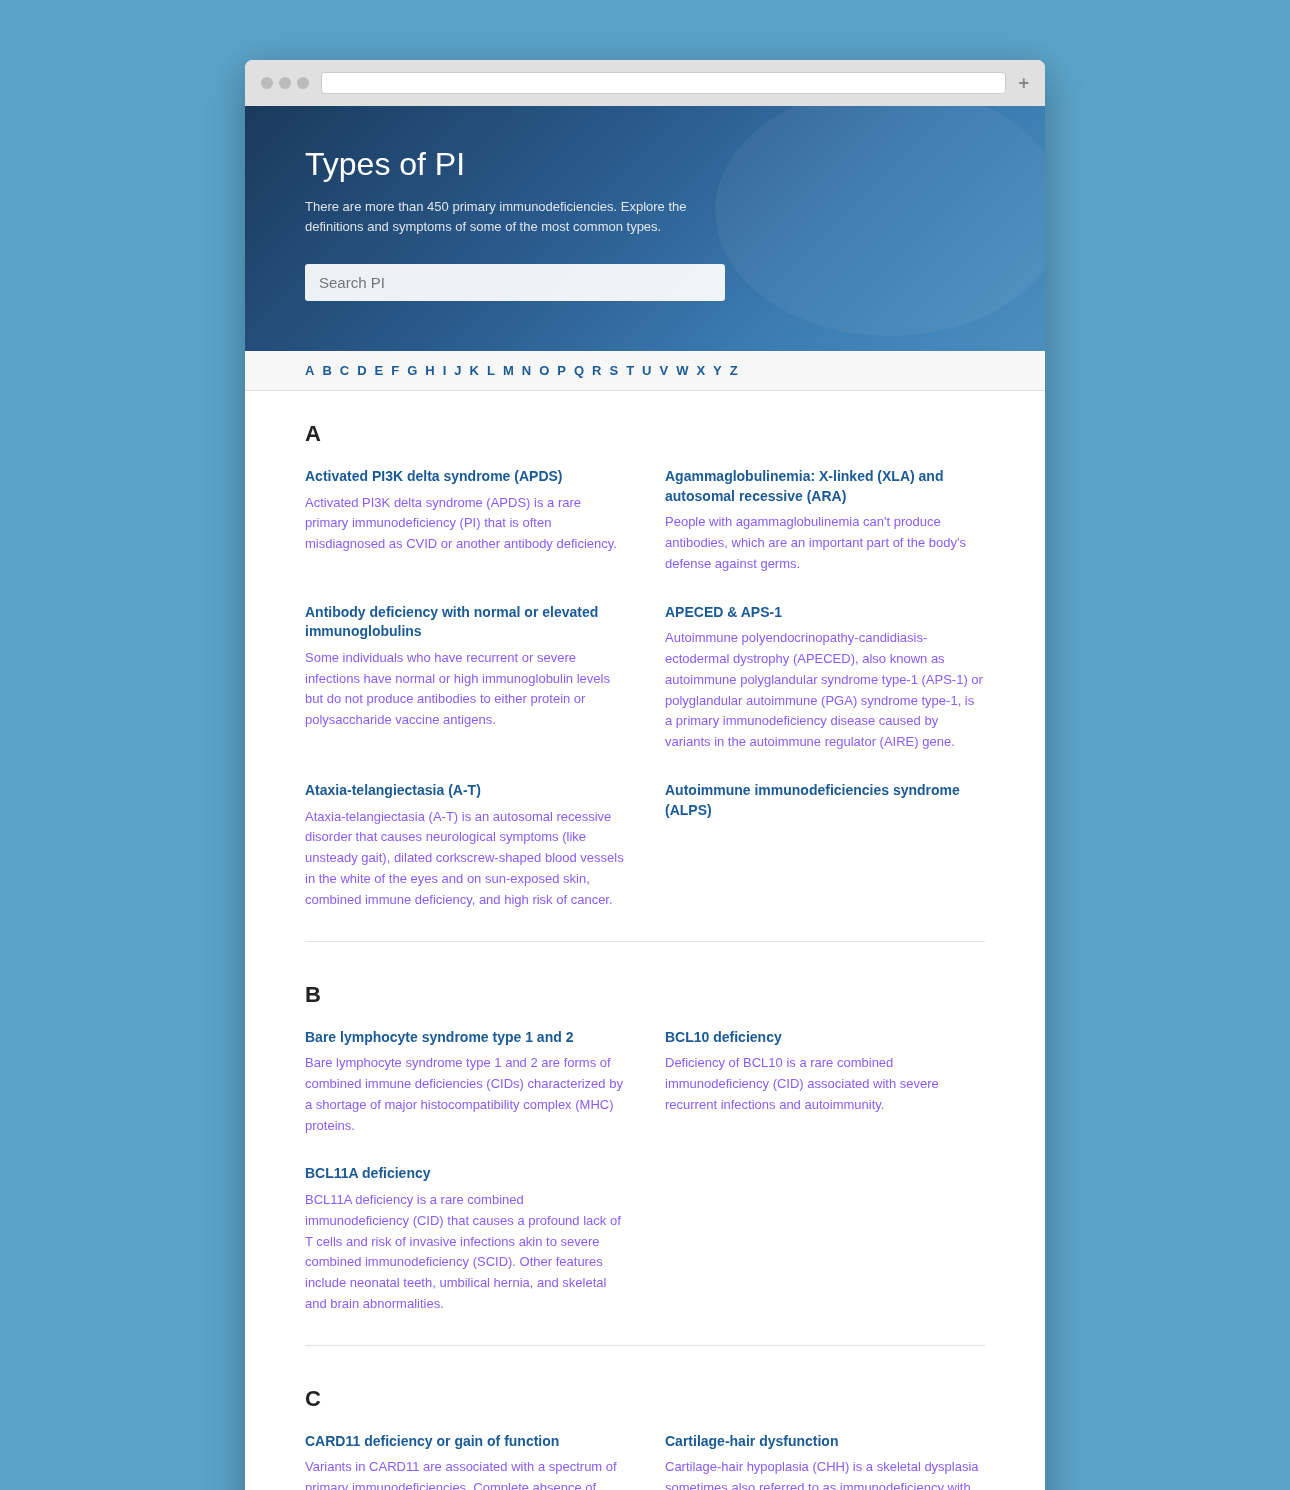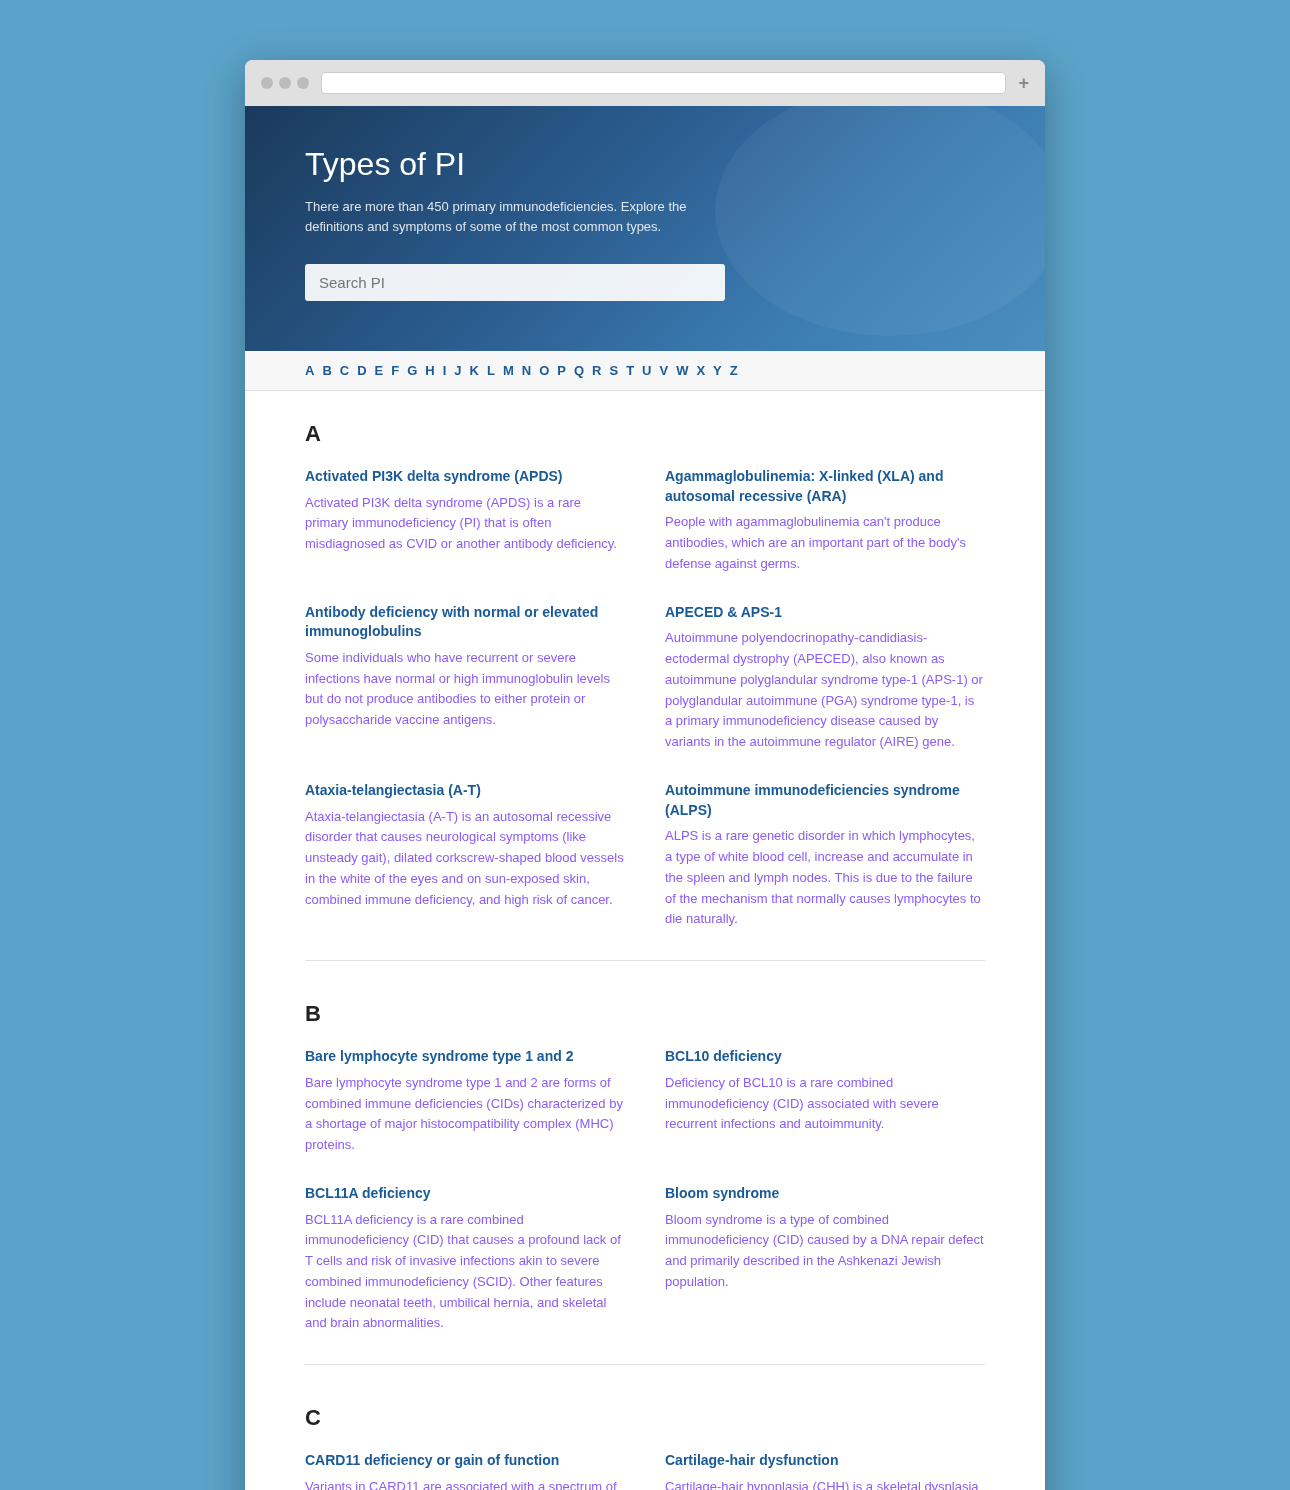--- a/index.html
+++ b/index.html
@@ -222,43 +222,38 @@
             <div class="entry">
               <a class="entry-title" href="#">APECED &amp; APS-1</a>
               <p class="entry-desc">Autoimmune polyendocrinopathy-candidiasis-ectodermal dystrophy (APECED), also known as autoimmune polyglandular syndrome type-1 (APS-1) or polyglandular autoimmune (PGA) syndrome type-1, is a primary immunodeficiency disease caused by variants in the autoimmune regulator (AIRE) gene.</p>
             </div>
             <div class="entry">
               <a class="entry-title" href="#">Ataxia-telangiectasia (A-T)</a>
               <p class="entry-desc">Ataxia-telangiectasia (A-T) is an autosomal recessive disorder that causes neurological symptoms (like unsteady gait), dilated corkscrew-shaped blood vessels in the white of the eyes and on sun-exposed skin, combined immune deficiency, and high risk of cancer.</p>
             </div>
             <div class="entry">
               <a class="entry-title" href="#">Autoimmune immunodeficiencies syndrome (ALPS)</a>
-              <p class="entry-desc">ALPS is a rare genetic disorder in which lymphocytes, a type of white blood cell, increase and accumulate in the spleen and lymph nodes. This is due to the failure of the mechanism that normally causes lymphocytes to die naturally.</p>
             </div>
           </div>
         </div>
         <div class="section" id="section-b">
           <div class="section-letter">B</div>
           <div class="entries-grid">
             <div class="entry">
               <a class="entry-title" href="#">Bare lymphocyte syndrome type 1 and 2</a>
               <p class="entry-desc">Bare lymphocyte syndrome type 1 and 2 are forms of combined immune deficiencies (CIDs) characterized by a shortage of major histocompatibility complex (MHC) proteins.</p>
             </div>
             <div class="entry">
               <a class="entry-title" href="#">BCL10 deficiency</a>
               <p class="entry-desc">Deficiency of BCL10 is a rare combined immunodeficiency (CID) associated with severe recurrent infections and autoimmunity.</p>
             </div>
             <div class="entry">
               <a class="entry-title" href="#">BCL11A deficiency</a>
               <p class="entry-desc">BCL11A deficiency is a rare combined immunodeficiency (CID) that causes a profound lack of T cells and risk of invasive infections akin to severe combined immunodeficiency (SCID). Other features include neonatal teeth, umbilical hernia, and skeletal and brain abnormalities.</p>
             </div>
-            <div class="entry">
-              <a class="entry-title" href="#">Bloom syndrome</a>
-              <p class="entry-desc">Bloom syndrome is a type of combined immunodeficiency (CID) caused by a DNA repair defect and primarily described in the Ashkenazi Jewish population.</p>
-            </div>
           </div>
         </div>
         <div class="section" id="section-c">
           <div class="section-letter">C</div>
           <div class="entries-grid">
             <div class="entry">
               <a class="entry-title" href="#">CARD11 deficiency or gain of function</a>
               <p class="entry-desc">Variants in CARD11 are associated with a spectrum of primary immunodeficiencies. Complete absence of CARD11, which is a rare autosomal recessive condition, causes hypogammaglobulinemia and T cell dysfunction in spite of normal T cell numbers.</p>
             </div>
             <div class="entry">

